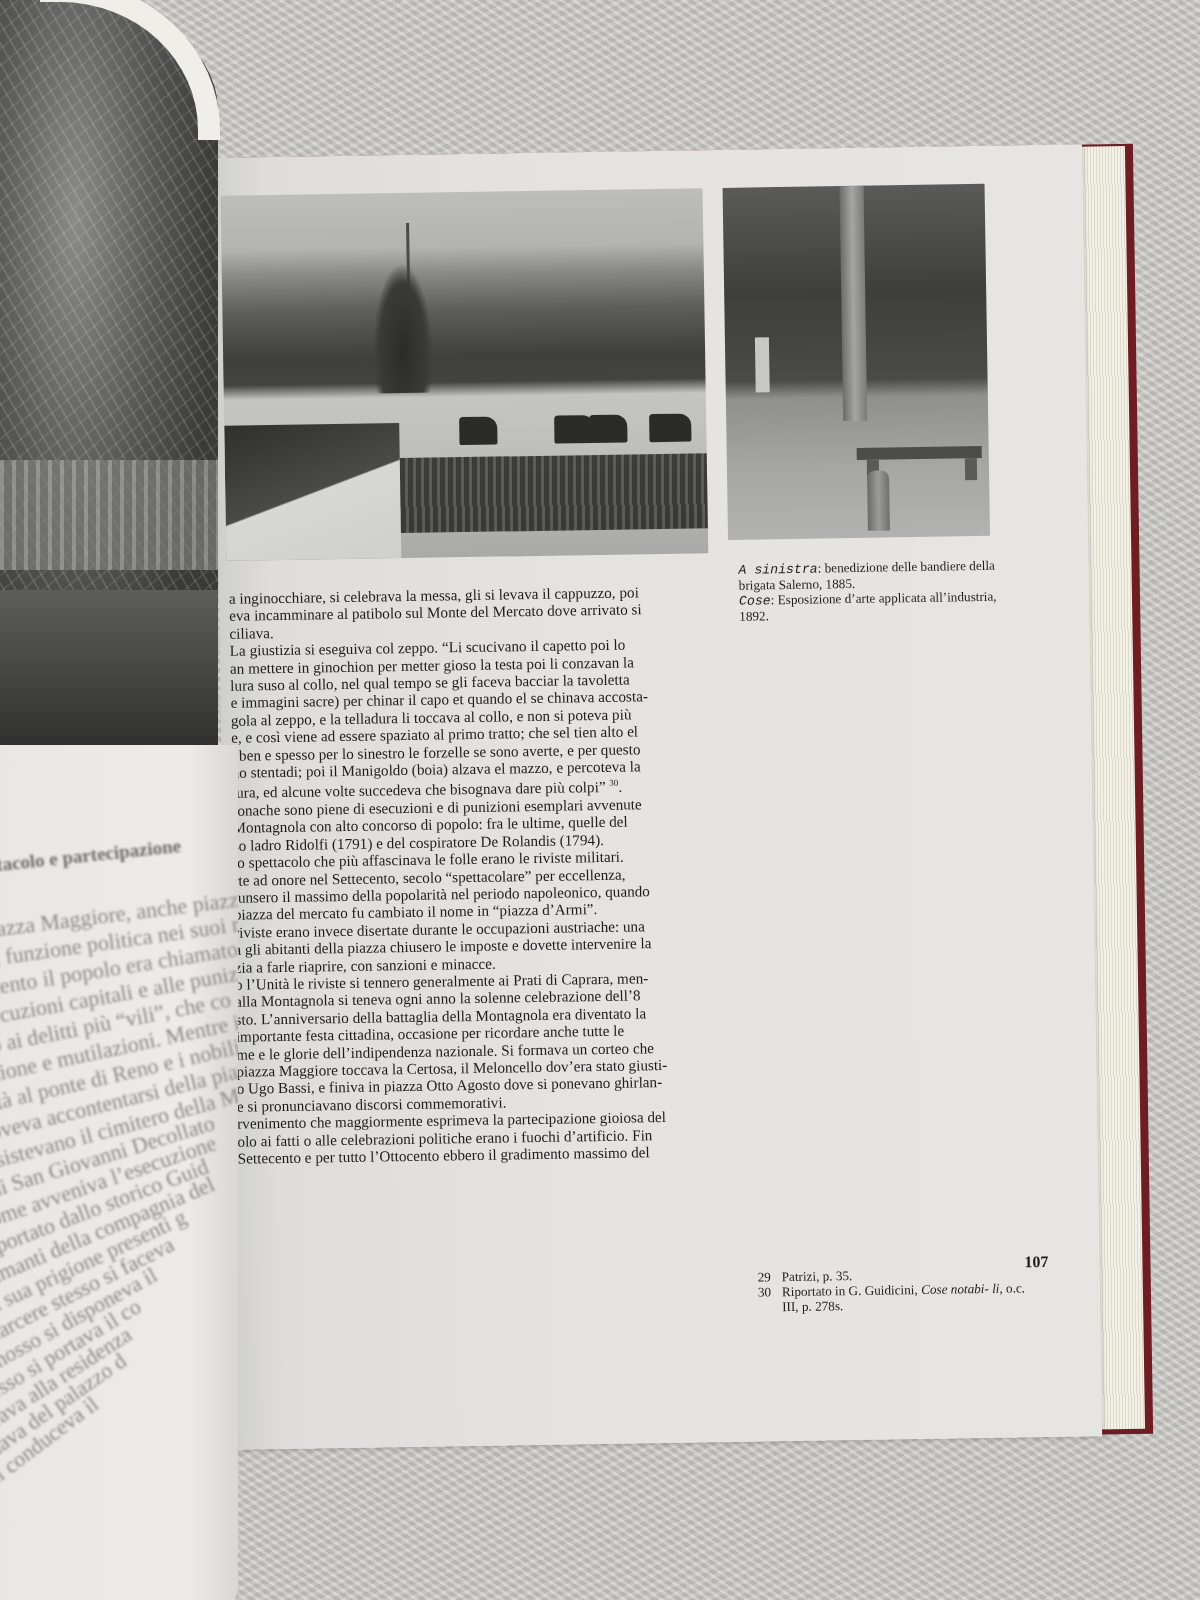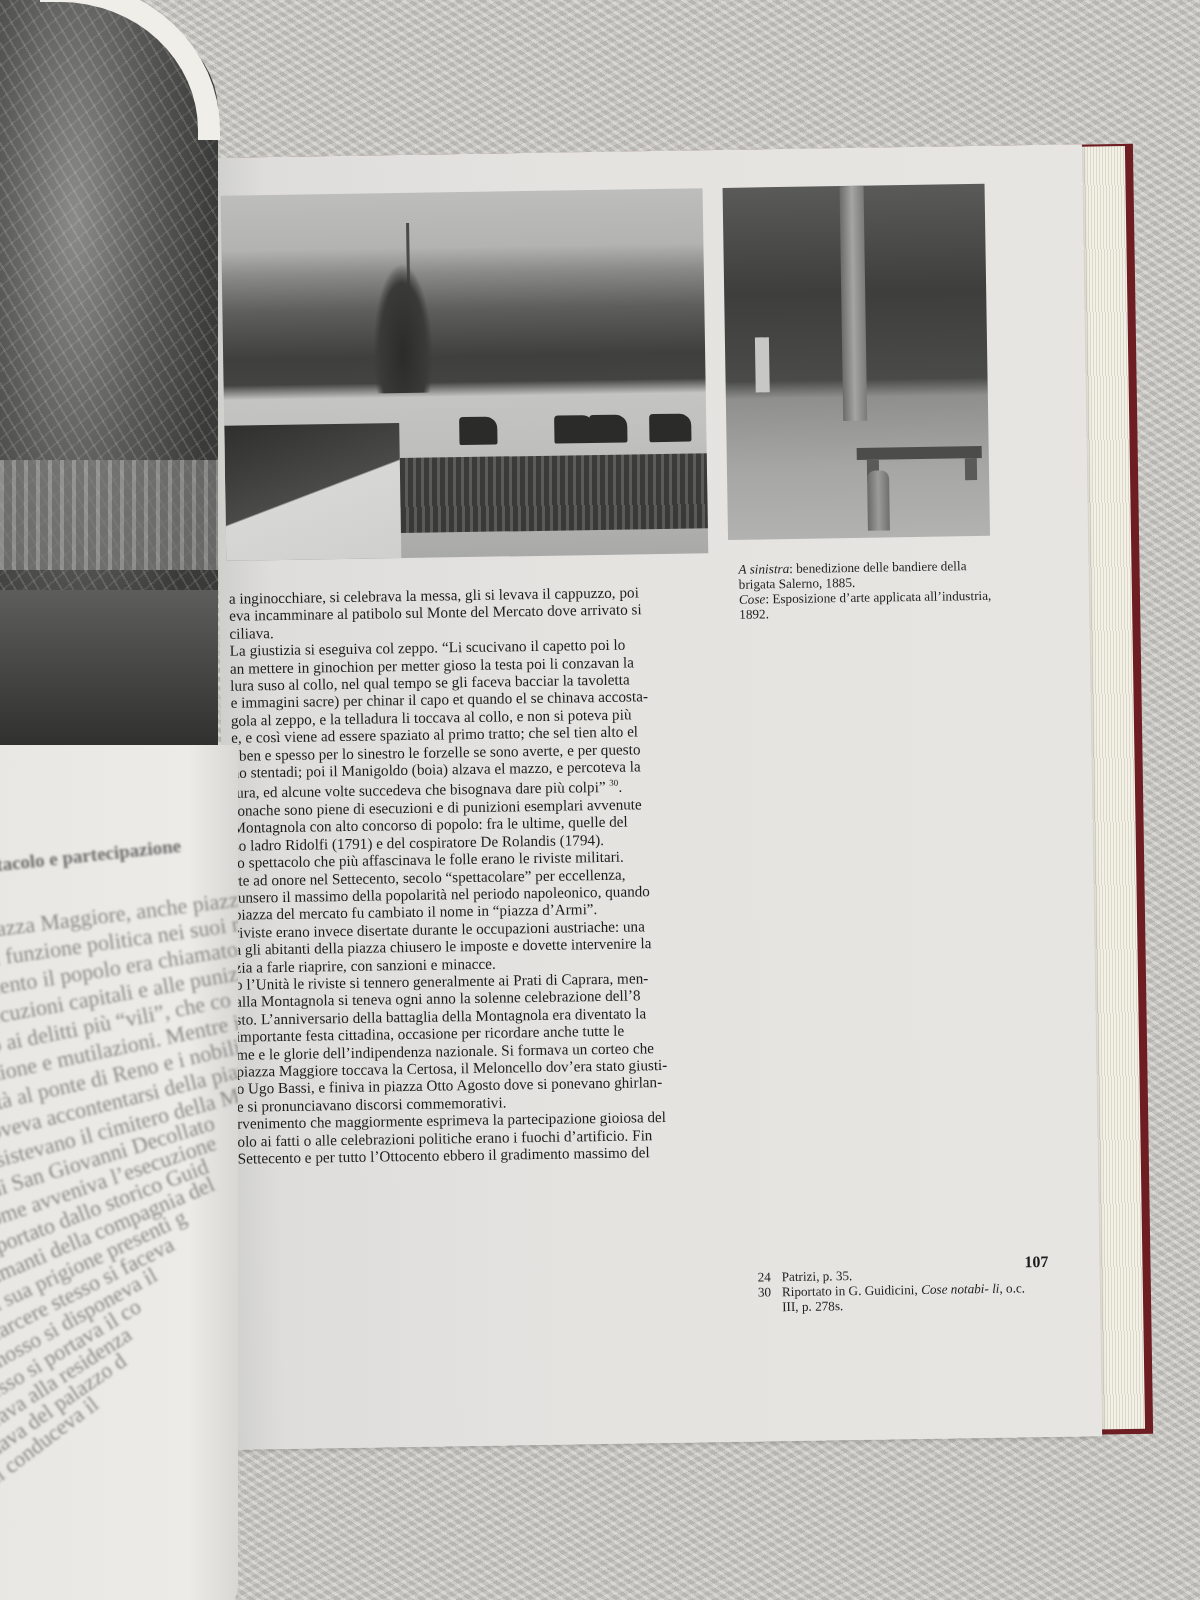--- a/index.html
+++ b/index.html
@@ -87,21 +87,21 @@
   .photo-park .statue {
     position: absolute; left: 30px; top: 150px; width: 14px; height: 55px;
     background: #c7c7c5;
   }
 
   
   .caption {
     position: absolute; left: 520px; top: 412px; width: 260px;
     font-size: 13.2px; line-height: 15px; color: #1e1e1e;
   }
-  .caption i { font-style: italic; }
+  .caption i { font-style: italic; font-family: Liberation Mono, monospace; }
 
   
   .body-text {
     position: absolute; left: 10px; top: 432px; width: 508px;
     font-size: 15.2px; line-height: 17.4px; color: #1c1c1c;
     text-align: justify;
   }
   .body-text p { text-indent: 0; }
   .body-text sup { font-size: 9px; }
 
@@ -235,21 +235,21 @@
     <p>piazza Maggiore toccava la Certosa, il Meloncello dov’era stato giusti-</p>
     <p>o Ugo Bassi, e finiva in piazza Otto Agosto dove si ponevano ghirlan-</p>
     <p>e si pronunciavano discorsi commemorativi.</p>
     <p>rvenimento che maggiormente esprimeva la partecipazione gioiosa del</p>
     <p>olo ai fatti o alle celebrazioni politiche erano i fuochi d’artificio. Fin</p>
     <p>Settecento e per tutto l’Ottocento ebbero il gradimento massimo del</p>
   </div>
 
   <div class="footnotes">
     <div class="footnote">
-      <span class="fn-num">24</span>
+      <span class="fn-num">29</span>
       <span>Patrizi, p. 35.</span>
     </div>
     <div class="footnote">
       <span class="fn-num">30</span>
       <span><span>Riportato in G. Guidicini, </span><i>Cose notabi- li</i><span>, o.c. III, p. 278s.</span></span>
     </div>
   </div>
 
   <div class="page-number">107</div>
 </div>

